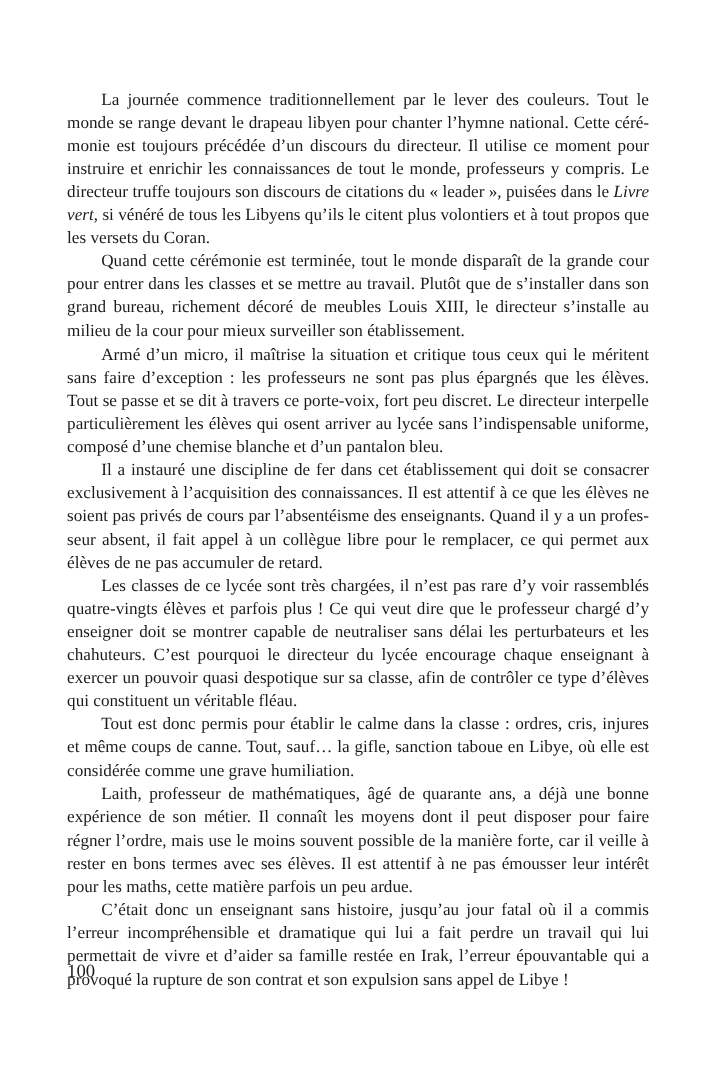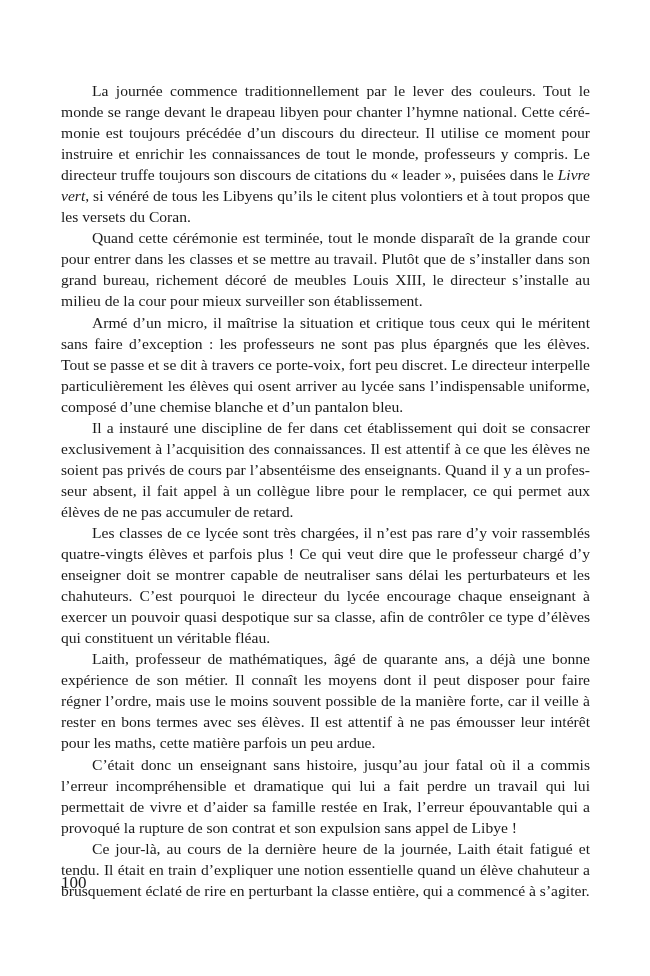--- a/index.html
+++ b/index.html
@@ -44,18 +44,18 @@
 </style>
 </head>
 <body>
 
 <div class="page">
   <p class="para"><span>La journée commence traditionnellement par le lever des couleurs. Tout le monde se range devant le drapeau libyen pour chanter l’hymne national. Cette céré­monie est toujours précédée d’un discours du directeur. Il utilise ce moment pour instruire et enrichir les connaissances de tout le monde, professeurs y compris. Le directeur truffe toujours son discours de citations du « leader », puisées dans le </span><span class="it">Livre vert</span><span>, si vénéré de tous les Libyens qu’ils le citent plus volontiers et à tout propos que les versets du Coran.</span></p>
   <p class="para">Quand cette cérémonie est terminée, tout le monde disparaît de la grande cour pour entrer dans les classes et se mettre au travail. Plutôt que de s’installer dans son grand bureau, richement décoré de meubles Louis XIII, le directeur s’installe au milieu de la cour pour mieux surveiller son établissement.</p>
   <p class="para">Armé d’un micro, il maîtrise la situation et critique tous ceux qui le méritent sans faire d’exception : les professeurs ne sont pas plus épargnés que les élèves. Tout se passe et se dit à travers ce porte-voix, fort peu discret. Le directeur interpelle particulièrement les élèves qui osent arriver au lycée sans l’indispensable uniforme, composé d’une chemise blanche et d’un pantalon bleu.</p>
   <p class="para">Il a instauré une discipline de fer dans cet établissement qui doit se consacrer exclusivement à l’acquisition des connaissances. Il est attentif à ce que les élèves ne soient pas privés de cours par l’absentéisme des enseignants. Quand il y a un profes­seur absent, il fait appel à un collègue libre pour le remplacer, ce qui permet aux élèves de ne pas accumuler de retard.</p>
   <p class="para">Les classes de ce lycée sont très chargées, il n’est pas rare d’y voir rassemblés quatre-vingts élèves et parfois plus ! Ce qui veut dire que le professeur chargé d’y enseigner doit se montrer capable de neutraliser sans délai les perturbateurs et les chahuteurs. C’est pourquoi le directeur du lycée encourage chaque enseignant à exercer un pouvoir quasi despotique sur sa classe, afin de contrôler ce type d’élèves qui constituent un véritable fléau.</p>
+  <p class="para">Tout est donc permis pour établir le calme dans la classe : ordres, cris, injures et même coups de canne. Tout, sauf… la gifle, sanction taboue en Libye, où elle est considérée comme une grave humiliation.</p>
   <p class="para">Laith, professeur de mathématiques, âgé de quarante ans, a déjà une bonne expérience de son métier. Il connaît les moyens dont il peut disposer pour faire régner l’ordre, mais use le moins souvent possible de la manière forte, car il veille à rester en bons termes avec ses élèves. Il est attentif à ne pas émousser leur intérêt pour les maths, cette matière parfois un peu ardue.</p>
   <p class="para">C’était donc un enseignant sans histoire, jusqu’au jour fatal où il a commis l’erreur incompréhensible et dramatique qui lui a fait perdre un travail qui lui permettait de vivre et d’aider sa famille restée en Irak, l’erreur épouvantable qui a provoqué la rupture de son contrat et son expulsion sans appel de Libye !</p>
-  <p class="para">Ce jour-là, au cours de la dernière heure de la journée, Laith était fatigué et tendu. Il était en train d’expliquer une notion essentielle quand un élève chahuteur a brusquement éclaté de rire en perturbant la classe entière, qui a commencé à s’agiter.</p>
 </div>
 
 <div class="page-number">100</div>
 
 </body></html>

